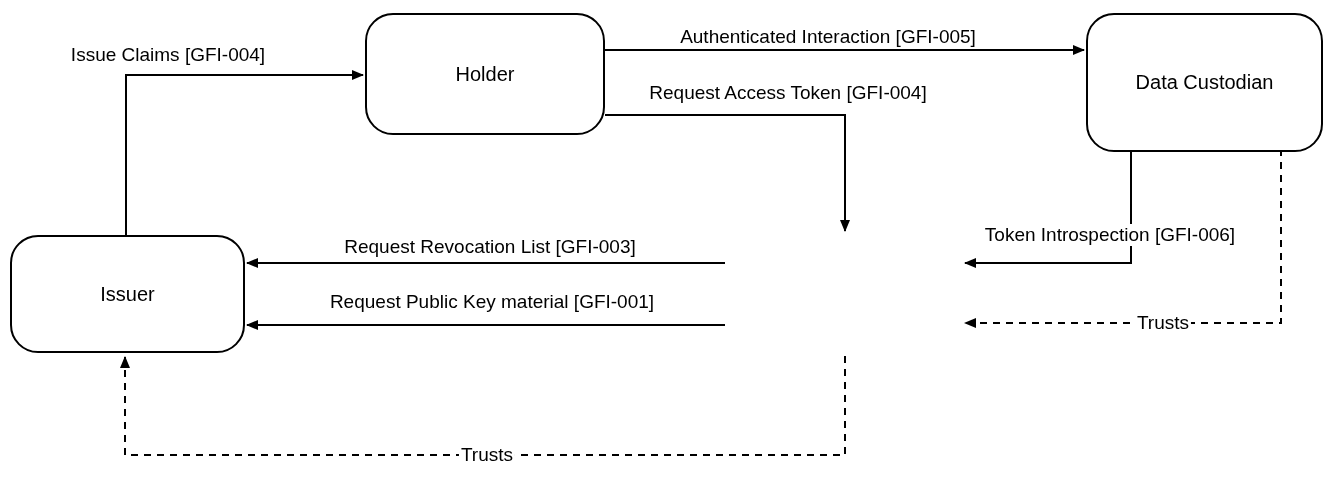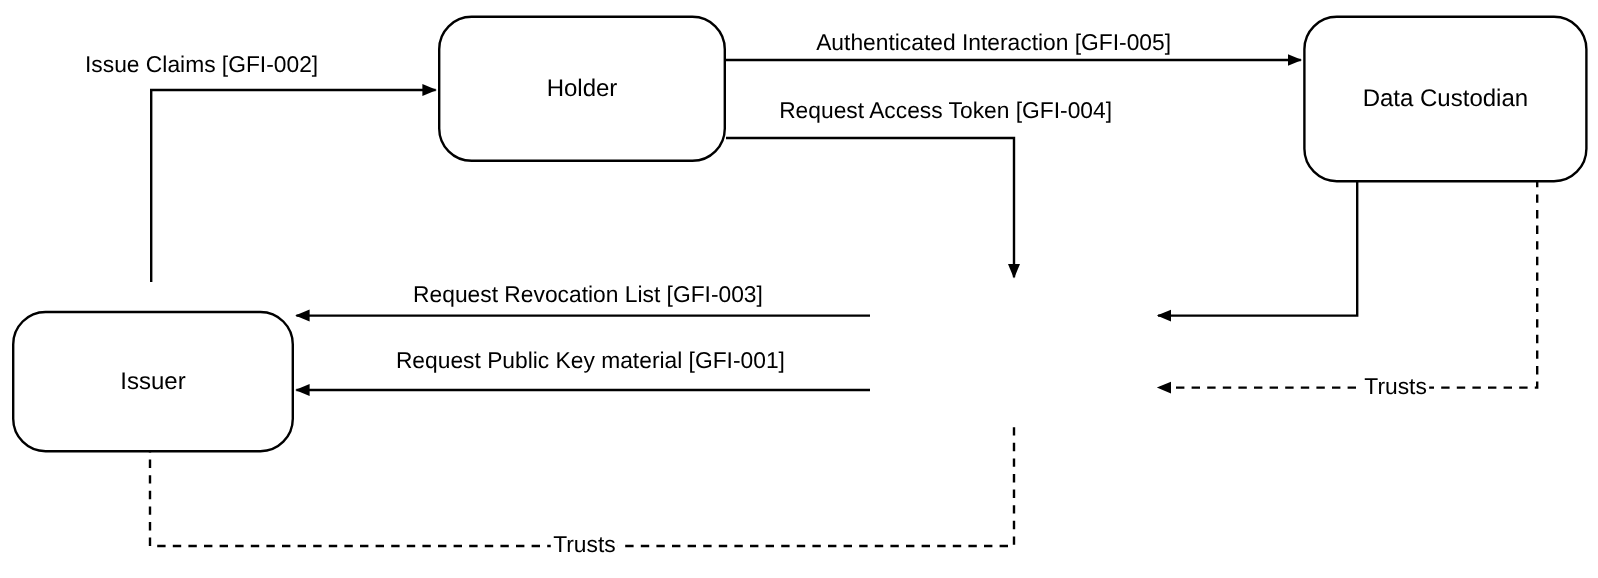--- a/index.html
+++ b/index.html
@@ -38,21 +38,21 @@
     border: 2px solid #000000;
     border-radius: 28px;
     display: flex;
     align-items: center;
     justify-content: center;
     font-size: 20px;
     white-space: nowrap;
   }
   .node-holder        { left: 365px;  top: 13px;  width: 240px; height: 122px; }
   .node-data-custodian{ left: 1086px; top: 13px;  width: 237px; height: 139px; }
-  .node-issuer        { left: 10px;   top: 235px; width: 235px; height: 118px; margin-top: 24px; }
+  .node-issuer        { left: 10px;   top: 235px; width: 235px; height: 118px; }
   .node-verifier      { left: 726px;  top: 233px; width: 237px; height: 122px; }
   .edge-label {
     position: absolute;
     transform: translate(-50%, -50%);
     background: #ffffff;
     font-size: 19px;
     white-space: nowrap;
     padding: 0 2px;
     text-align: center;
   }
@@ -97,21 +97,22 @@
   <div class="node node-holder">
     <span>Holder</span>
   </div>
   <div class="node node-data-custodian">
     <span>Data Custodian</span>
   </div>
   <div class="node node-issuer">
     <span>Issuer</span>
   </div>
 
-  <div class="edge-label lbl-issue-claims">Issue Claims [GFI-002]</div>
+  <div class="edge-label lbl-issue-claims">Issue Claims [GFI-004]</div>
   <div class="edge-label lbl-auth-interaction">Authenticated Interaction [GFI-005]</div>
   <div class="edge-label lbl-request-access">Request Access Token [GFI-004]</div>
   <div class="edge-label lbl-revocation">Request Revocation List [GFI-003]</div>
   <div class="edge-label lbl-public-key">Request Public Key material [GFI-001]</div>
+  <div class="edge-label lbl-token-introspection">Token Introspection [GFI-006]</div>
   <div class="edge-label lbl-trusts-upper">Trusts</div>
   <div class="edge-label lbl-trusts-lower">Trusts</div>
 
 </div>
 
 </body></html>

